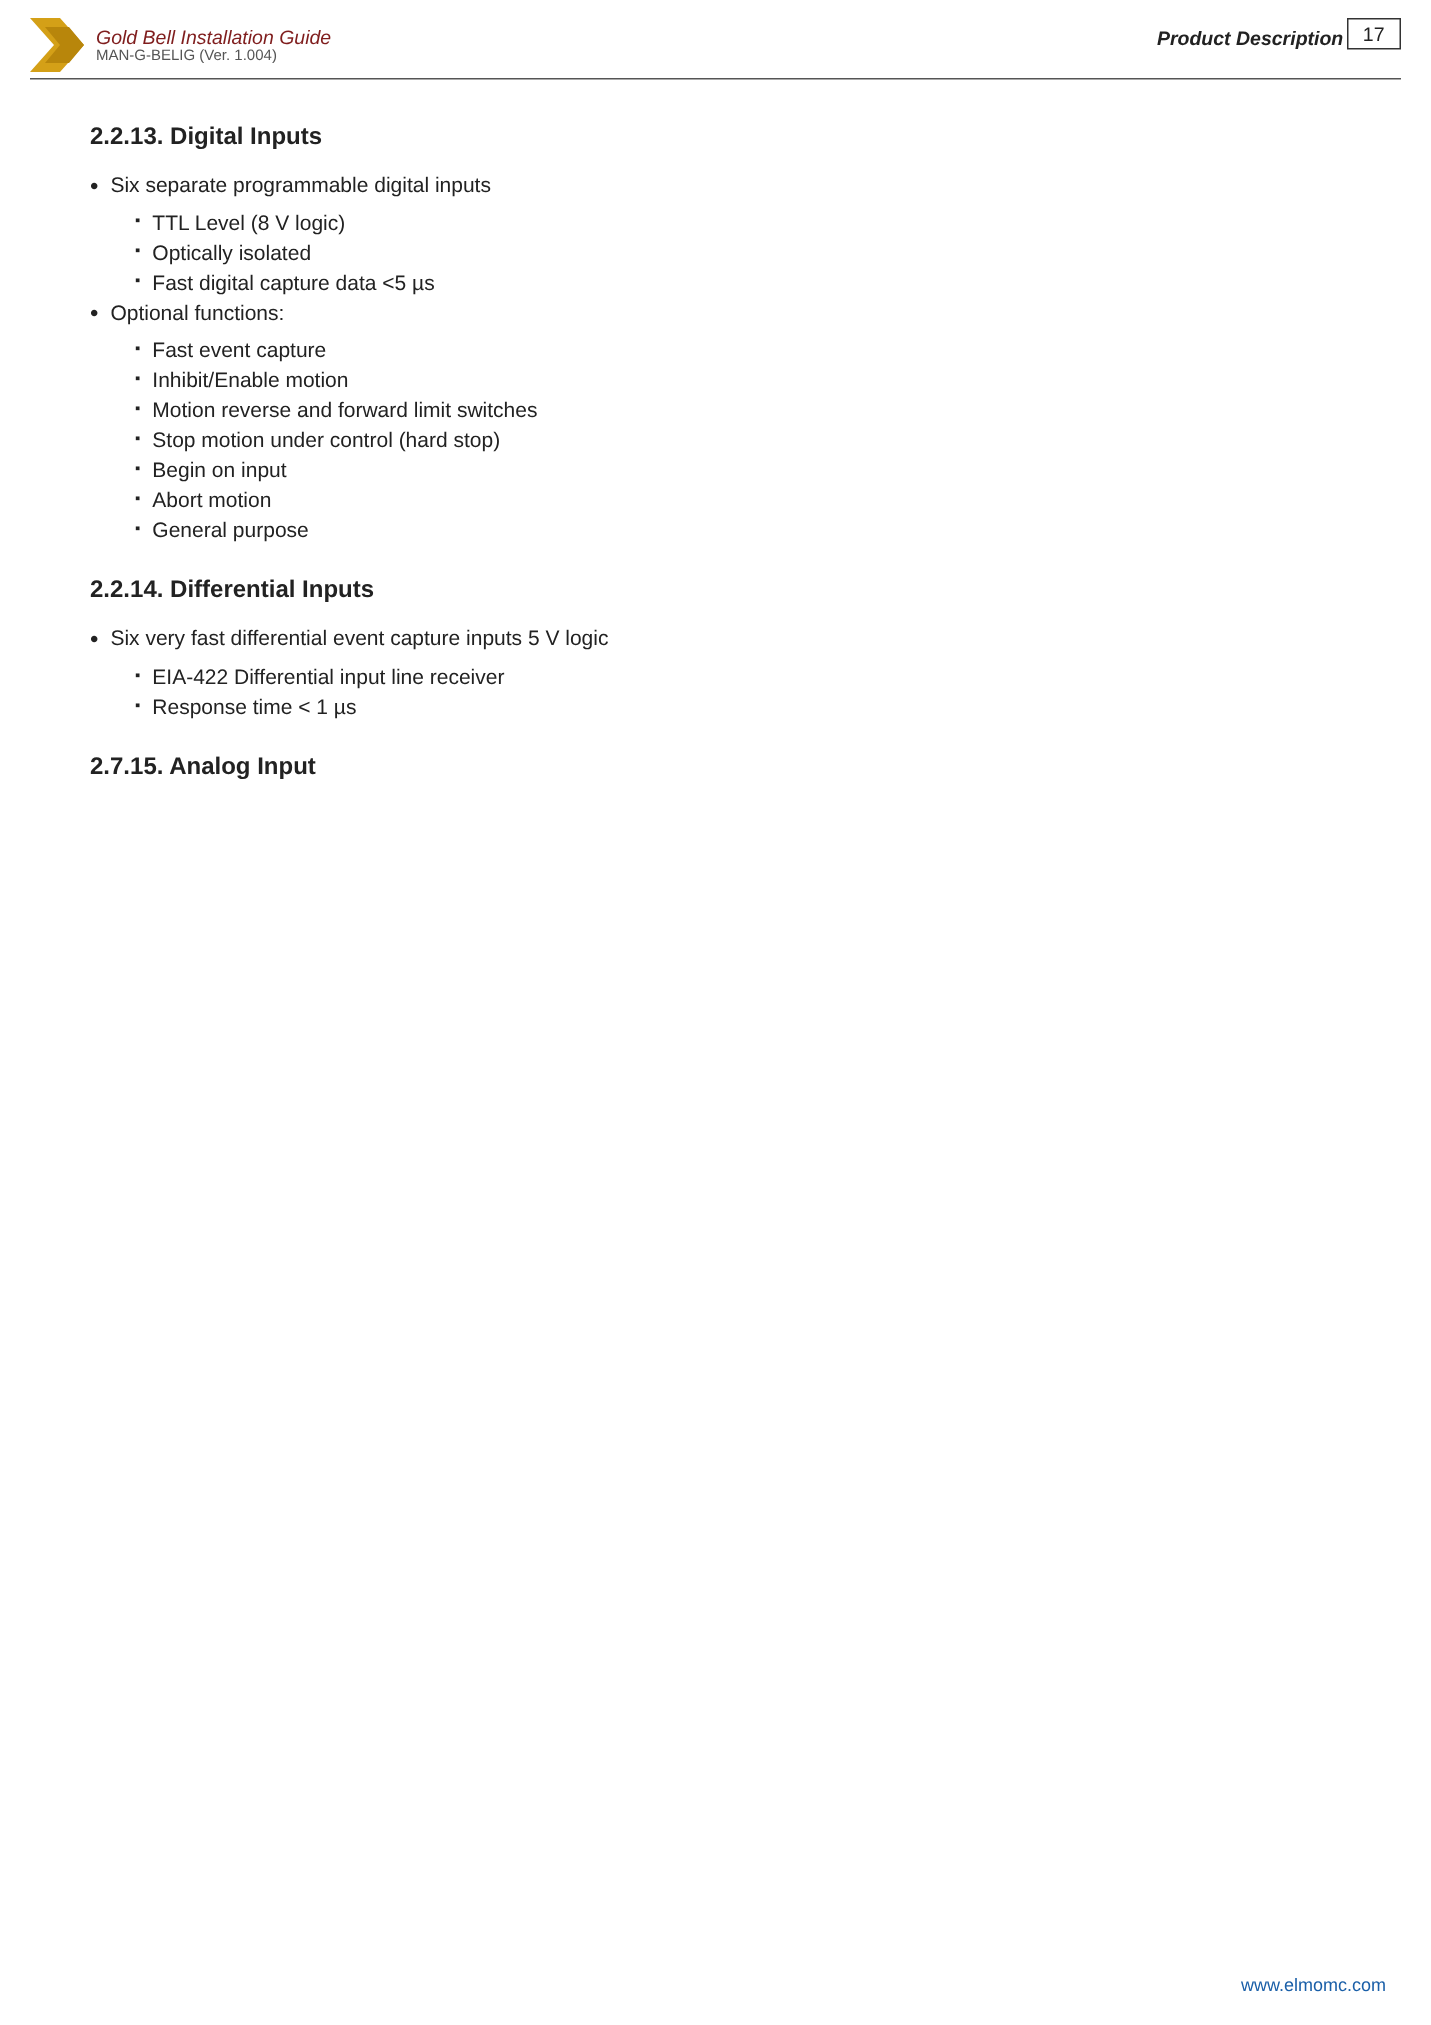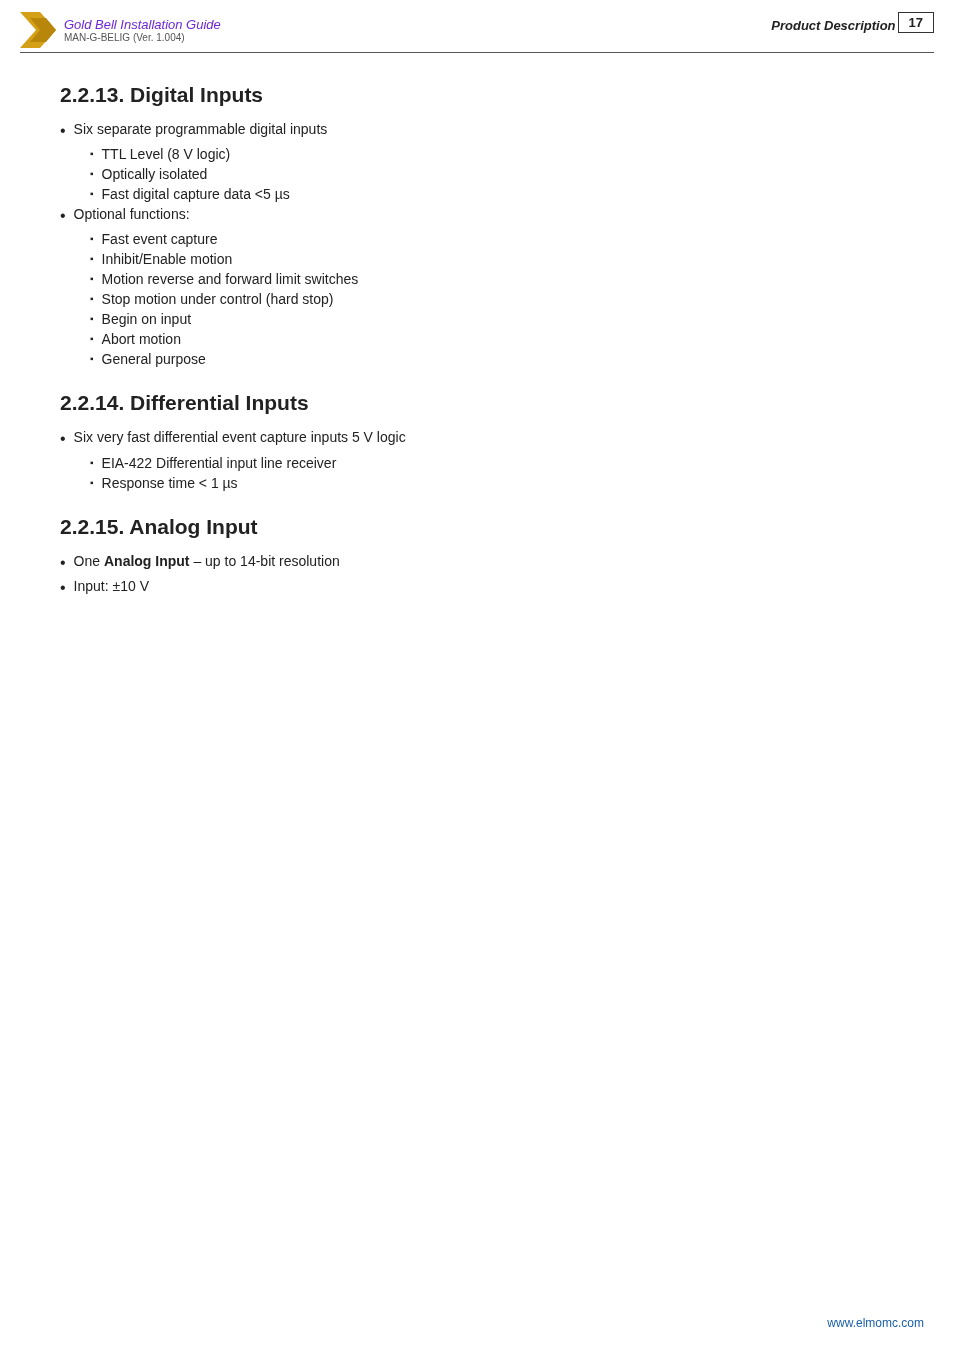--- a/index.html
+++ b/index.html
@@ -36,21 +36,21 @@
     }
 
     .header-title-block {
       display: flex;
       flex-direction: column;
     }
 
     .header-title {
       font-size: 13px;
       font-style: italic;
-      color: #6d28d9;
+      color: #7f1d1d;
       font-weight: normal;
     }
 
     .header-subtitle {
       font-size: 10px;
       color: #555;
     }
 
     .header-right {
       display: flex;
@@ -63,39 +63,39 @@
       font-size: 13px;
       font-weight: bold;
       font-style: italic;
       color: #222;
     }
 
     .page-number-box {
       border: 1px solid #333;
       padding: 2px 10px;
       font-size: 13px;
-      font-weight: bold;
+      font-weight: normal;
       color: #222;
       min-width: 32px;
       text-align: left;
     }
 
     .header-divider {
       border: none;
       border-top: 1.5px solid #555;
       margin: 0 20px;
     }
 
     
     .content {
       padding: 20px 60px 40px 60px;
     }
 
     .section-heading {
-      font-size: 21px;
+      font-size: 16px;
       font-weight: bold;
       margin-bottom: 14px;
       margin-top: 10px;
       color: #222;
     }
 
     ul.main-list {
       list-style: none;
       padding: 0;
       margin: 0 0 18px 0;
@@ -241,27 +241,19 @@
           </li>
         <li>
             <span>Response time &lt; 1 µs</span>
           </li>
       </ul>
     </ul>
   </div>
 
   <div class="section-block">
     <h2 class="section-heading">
-      <span>2.2.15.    Analog Input</span>
+      <span>2.7.15.    Analog Input</span>
     </h2>
-    <ul class="main-list">
-      <li>
-        <span>One <strong>Analog Input</strong> – up to 14-bit resolution</span>
-      </li>
-      <li>
-        <span>Input: ±10 V</span>
-      </li>
-    </ul>
   </div>
 
 </div>
 
 <a class="footer" href="#">www.elmomc.com</a>
 
 </body></html>

